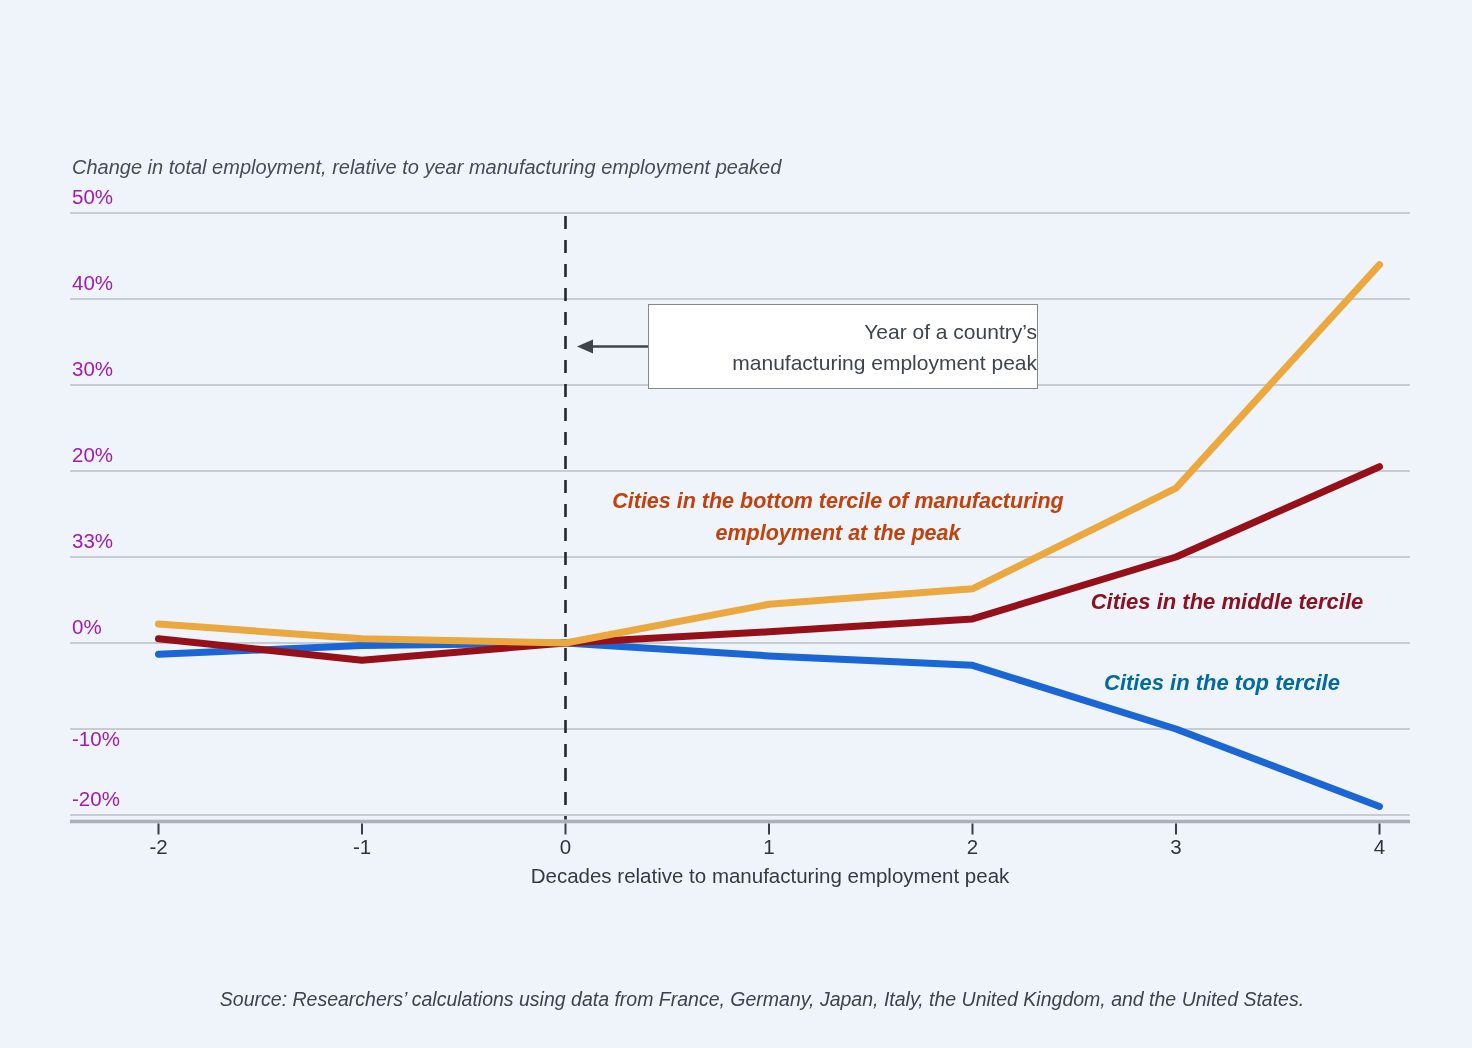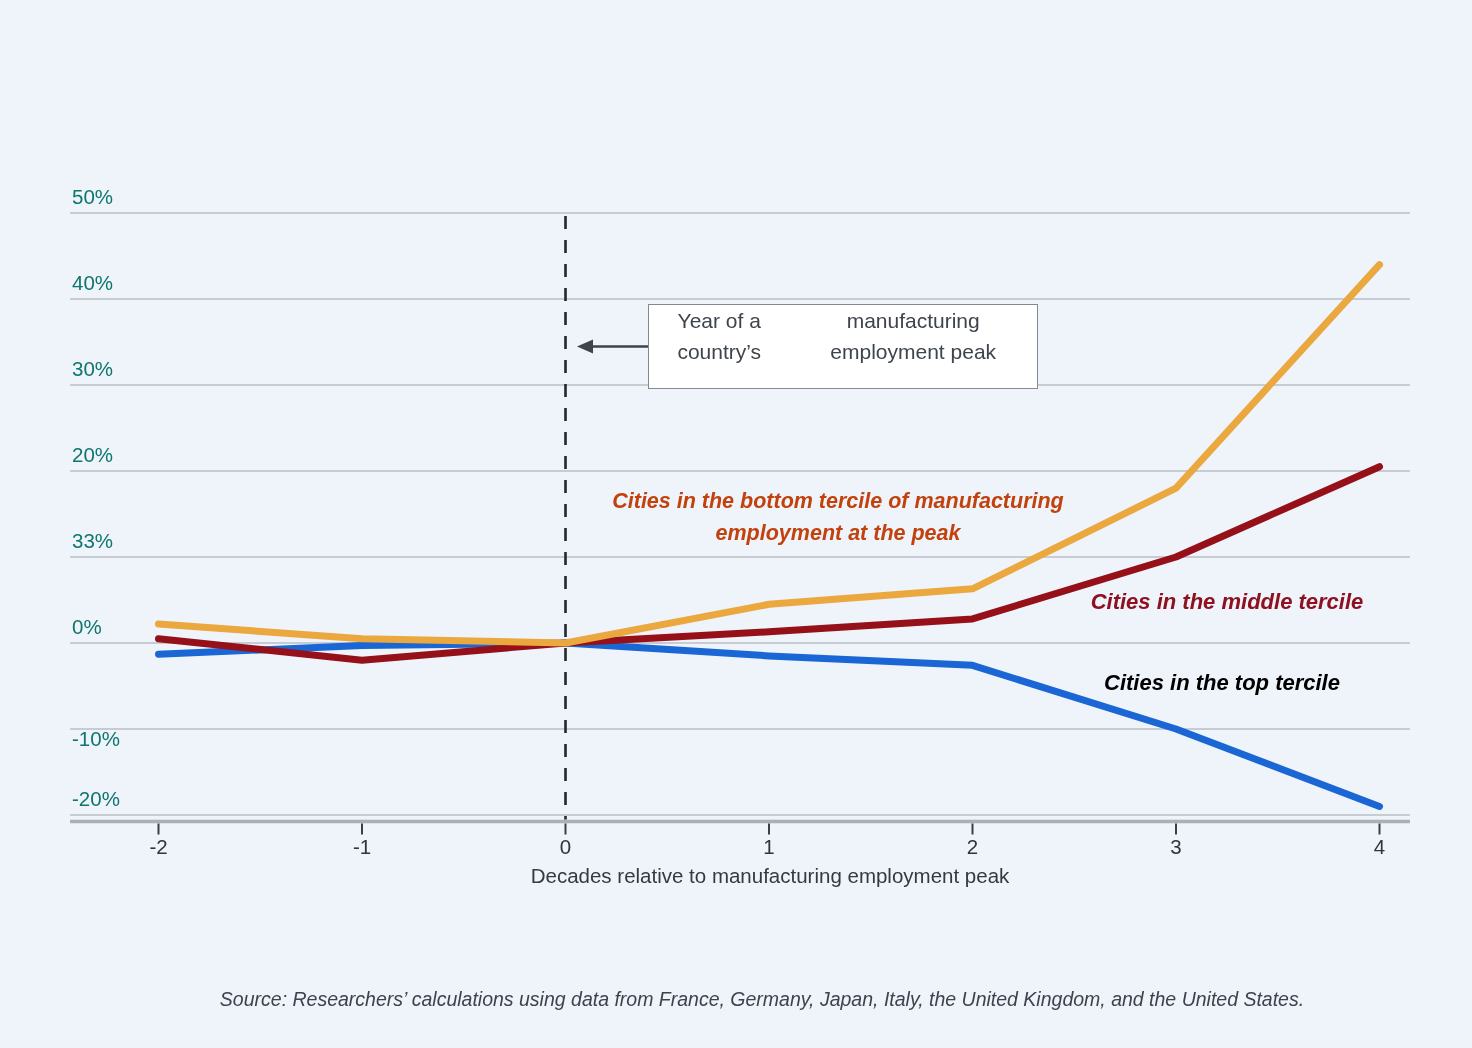--- a/index.html
+++ b/index.html
@@ -1,39 +1,40 @@
 <!DOCTYPE html>
 <html><head>
 <meta charset="utf-8">
 <style>
   html,body{margin:0;padding:0;}
   body{background:#EFF3FA;font-family:"Liberation Sans", sans-serif;}
   .page{position:relative;width:1472px;height:1048px;background:#EFF3FA;overflow:hidden;}
   .title{position:absolute;left:71px;top:55px;font-size:31px;font-weight:bold;color:#1E2329;letter-spacing:.2px;}
   .subtitle{position:absolute;left:72px;top:156px;font-size:20px;font-style:italic;color:#454C55;}
   .plot-svg{position:absolute;left:0;top:0;}
-  .ytick-label{position:absolute;left:72px;font-size:20.5px;color:#0f766e;}
+  .ytick-label{position:absolute;left:72px;font-size:20.5px;color:#a21caf;}
   .xtick-label{position:absolute;top:835px;font-size:20.5px;color:#2F353C;transform:translateX(-50%);}
   .xaxis-title{position:absolute;left:420px;top:864px;width:700px;text-align:center;
                font-size:20.5px;color:#343A41;}
   .annotation-box{position:absolute;left:648px;top:304px;width:390px;height:85px;background:#FFFFFF;
-                  border:1.5px solid #85898F;box-sizing:border-box;display:flex;flex-direction:row;
-                  justify-content:center;text-align:center;font-size:21px;color:#3E444B;line-height:31px;}
+                  border:1.5px solid #85898F;box-sizing:border-box;display:flex;flex-direction:column;
+                  justify-content:center;text-align:right;font-size:21px;color:#3E444B;line-height:31px;}
   .series-label{position:absolute;font-weight:bold;font-style:italic;text-align:center;}
   .label-bottom{left:587px;top:486px;width:502px;font-size:21.5px;line-height:31.5px;color:#c2410c;}
   .label-middle{left:1057px;top:589px;width:340px;font-size:22px;color:#8D1121;}
-  .label-top{left:1072px;top:670px;width:300px;font-size:22px;color:#000000;}
+  .label-top{left:1072px;top:670px;width:300px;font-size:22px;color:#0369a1;}
   .source{position:absolute;left:52px;top:956px;width:1420px;text-align:center;
           font-size:19.5px;font-style:italic;color:#3C434C;margin-top:32px;}
 </style>
 </head>
 <body>
 
 <div class="page">
 
+  <div class="subtitle">Change in total employment, relative to year manufacturing employment peaked</div>
 
   <svg class="plot-svg" id="plot" width="1472" height="1048" viewBox="0 0 1472 1048">
       <line x1="70" x2="1410" y1="213" y2="213" stroke="#C7CCD3" stroke-width="1.8"></line>
       <line x1="70" x2="1410" y1="299" y2="299" stroke="#C7CCD3" stroke-width="1.8"></line>
       <line x1="70" x2="1410" y1="385" y2="385" stroke="#C7CCD3" stroke-width="1.8"></line>
       <line x1="70" x2="1410" y1="471" y2="471" stroke="#C7CCD3" stroke-width="1.8"></line>
       <line x1="70" x2="1410" y1="557" y2="557" stroke="#C7CCD3" stroke-width="1.8"></line>
       <line x1="70" x2="1410" y1="643" y2="643" stroke="#C7CCD3" stroke-width="1.8"></line>
       <line x1="70" x2="1410" y1="729" y2="729" stroke="#C7CCD3" stroke-width="1.8"></line>
       <line x1="70" x2="1410" y1="815" y2="815" stroke="#C7CCD3" stroke-width="1.8"></line>

